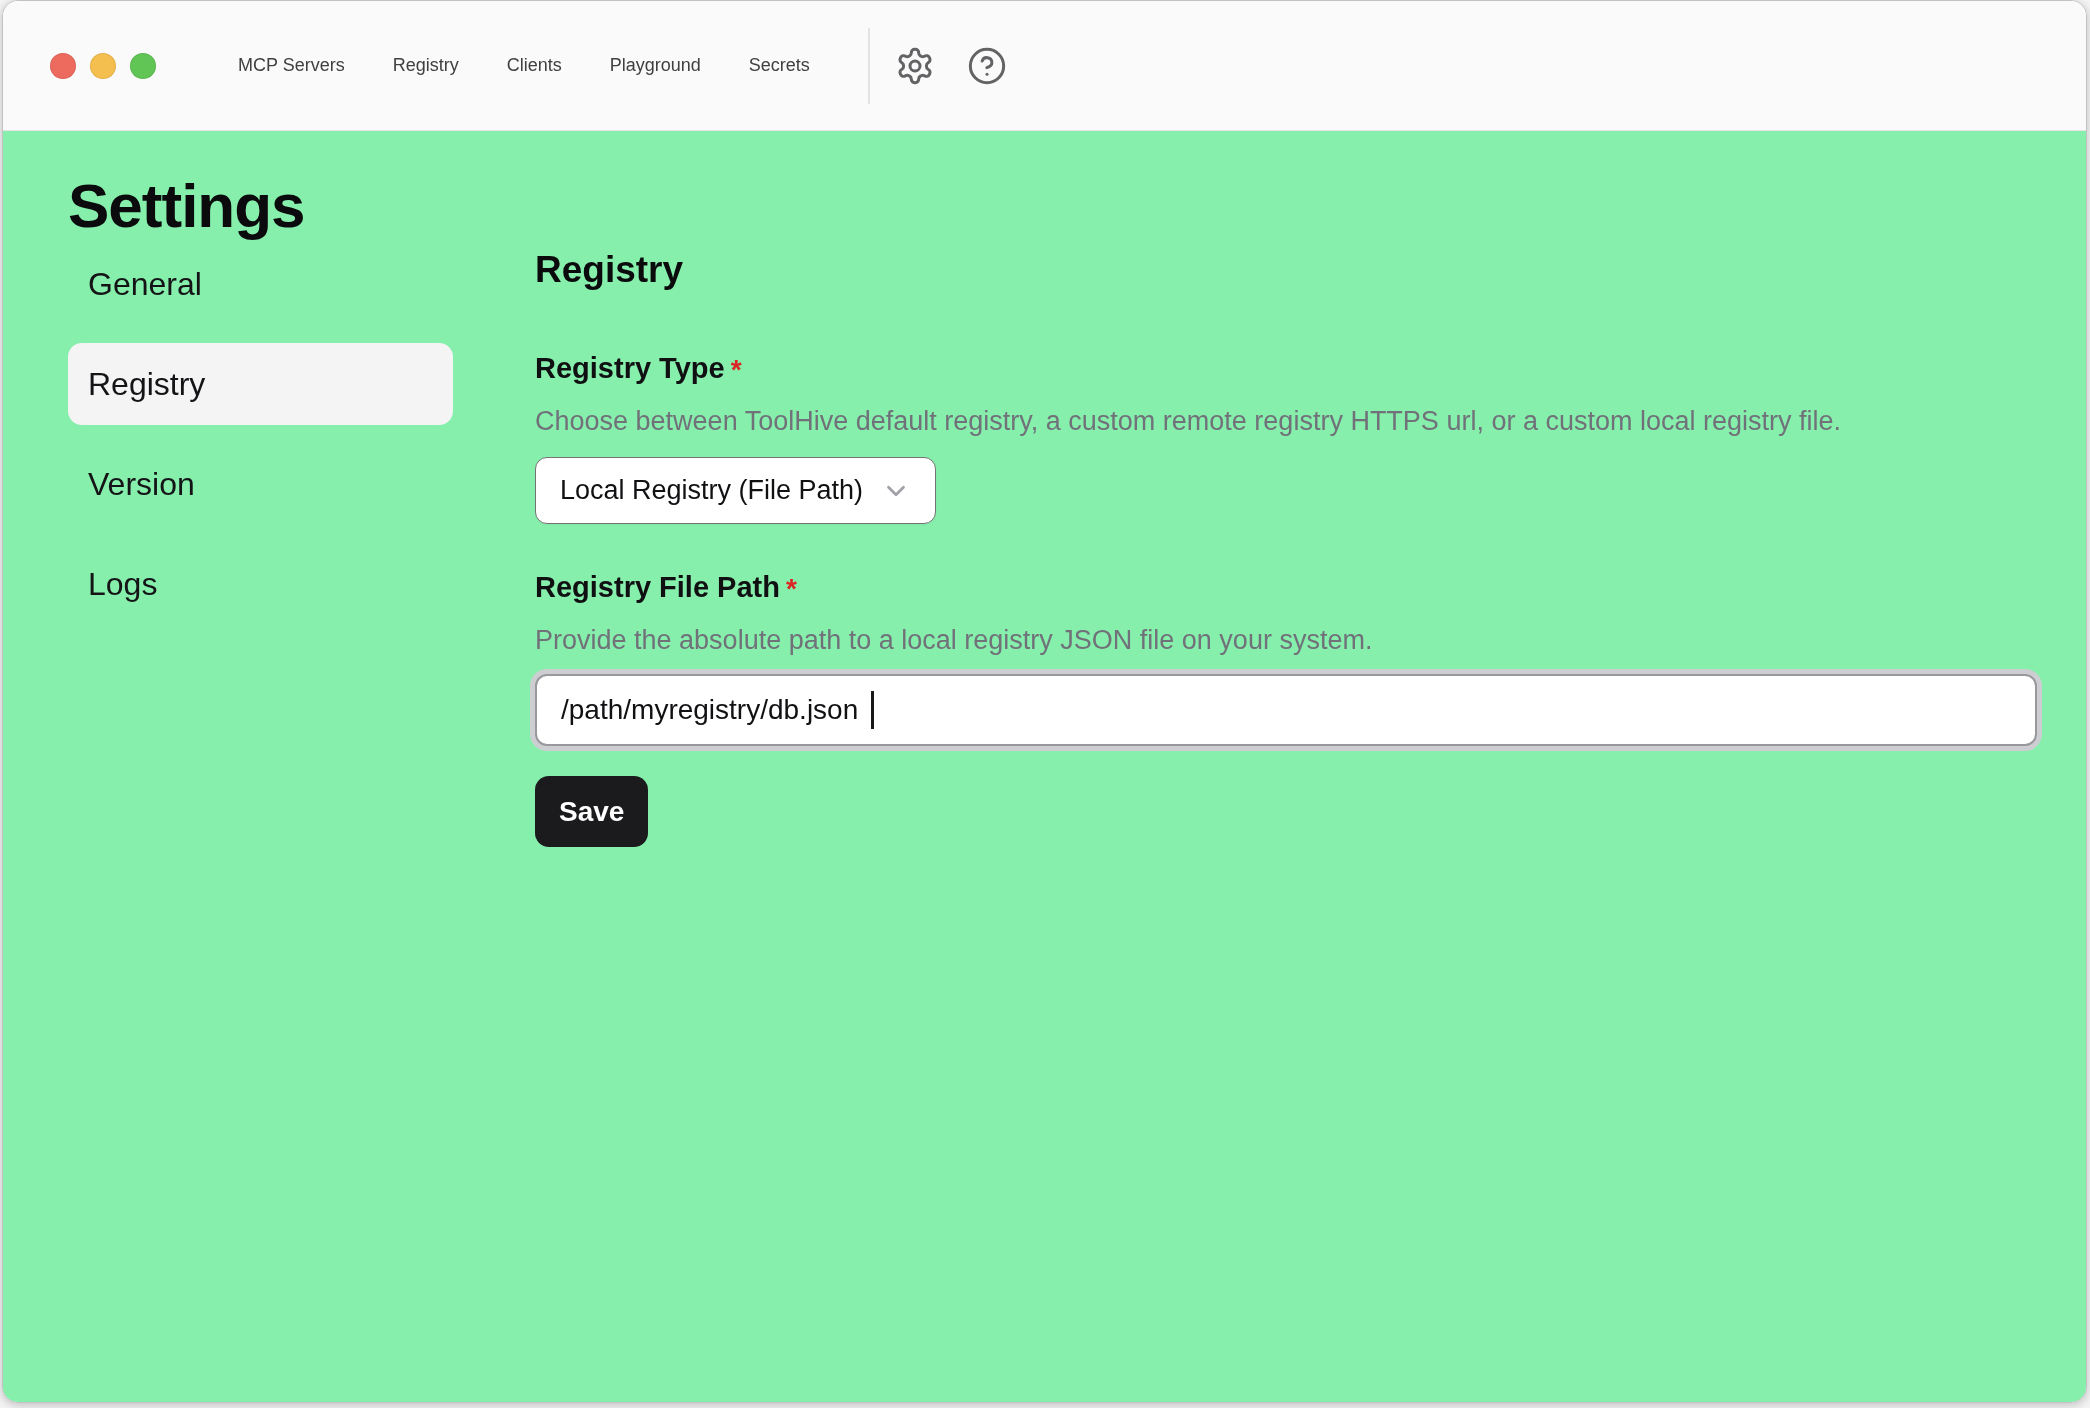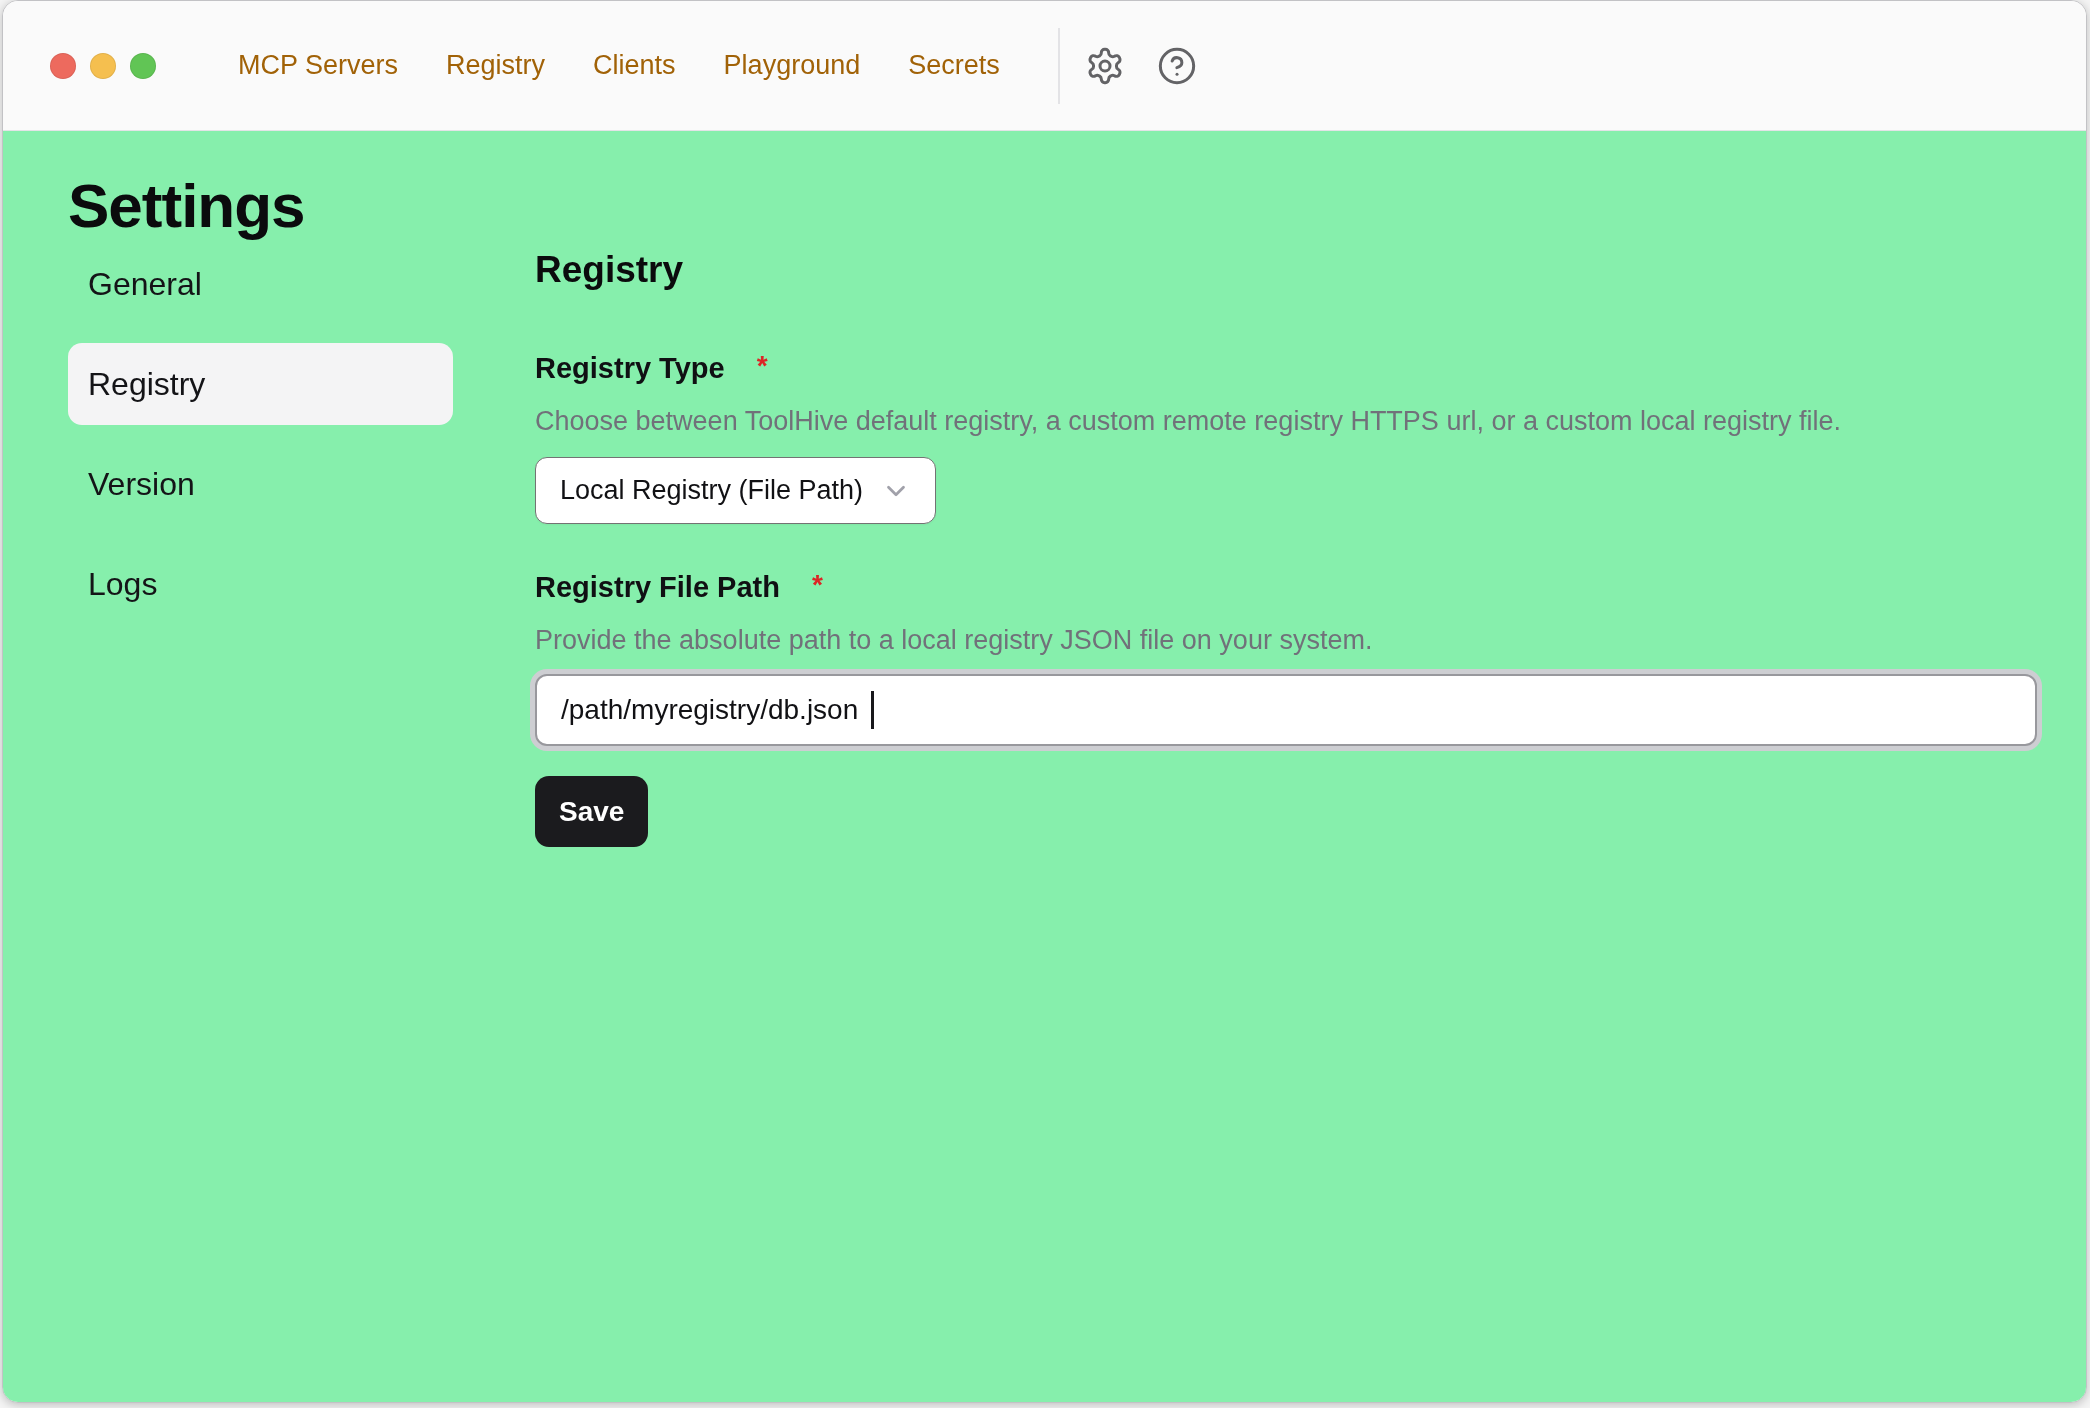--- a/index.html
+++ b/index.html
@@ -20,21 +20,21 @@
     display:flex; align-items:center;
   }
   .traffic { display:flex; align-items:center; gap:14px; padding-left:47px; }
   .dot { width:26px; height:26px; border-radius:50%; display:inline-block; cursor:default;
          box-shadow:inset 0 0 0 1px rgba(0,0,0,.08); }
   .dot.red    { background:#ed6a5e; }
   .dot.yellow { background:#f5bf4f; }
   .dot.green  { background:#61c555; }
 
   .topnav { display:flex; align-items:center; gap:48px; margin-left:82px; }
-  .topnav a { font-size:27px; color:#a16207; text-decoration:none; cursor:pointer; white-space:nowrap;text-align:right; }
+  .topnav a { font-size:18px; color:#404040; text-decoration:none; cursor:pointer; white-space:nowrap;text-align:right; }
 
   .tb-divider { width:2px; height:76px; background:#e3e3e6; margin-left:58px; }
 
   .icon-btns { display:flex; align-items:center; gap:26px; margin-left:22px; }
   .icon-btn { width:46px; height:46px; border:none; background:transparent; display:flex;
               align-items:center; justify-content:center; cursor:pointer; }
   .icon-btn svg { width:40px; height:40px; stroke:#636366; fill:none;
                   stroke-width:1.8; stroke-linecap:round; stroke-linejoin:round; }
 
   
@@ -46,21 +46,21 @@
   .side { width:385px; flex:0 0 385px; display:flex; flex-direction:column; gap:18px; }
   .side-item {
     height:82px; border-radius:14px; display:flex; align-items:center;
     padding:0 20px; font-size:32px; font-weight:500; color:#141417; cursor:pointer;
   }
   .side-item.selected { background:#f4f4f5; }
 
   .panel { flex:1; margin-left:82px; padding-top:4px; }
   .panel h2 { font-size:37px; font-weight:700; color:#0b0b0d; line-height:46px; margin-bottom:56px; }
 
-  .label-row { display:flex; align-items:flex-start; gap:32px; }
+  .label-row { display:flex; align-items:flex-end; gap:6px; }
   .lbl { font-size:29px; font-weight:600; color:#101013; line-height:38px; }
   .req { font-size:28px; font-weight:700; color:#dc2626; line-height:34px; }
 
   .desc { font-size:27px; color:#71717a; line-height:36px; margin-top:16px; }
 
   .select {
     margin-top:18px; display:inline-flex; align-items:center; gap:18px;
     height:67px; padding:0 24px; background:#fff;
     border:1px solid #737373; border-radius:12px; cursor:pointer;
     font-size:27px; color:#111114;

